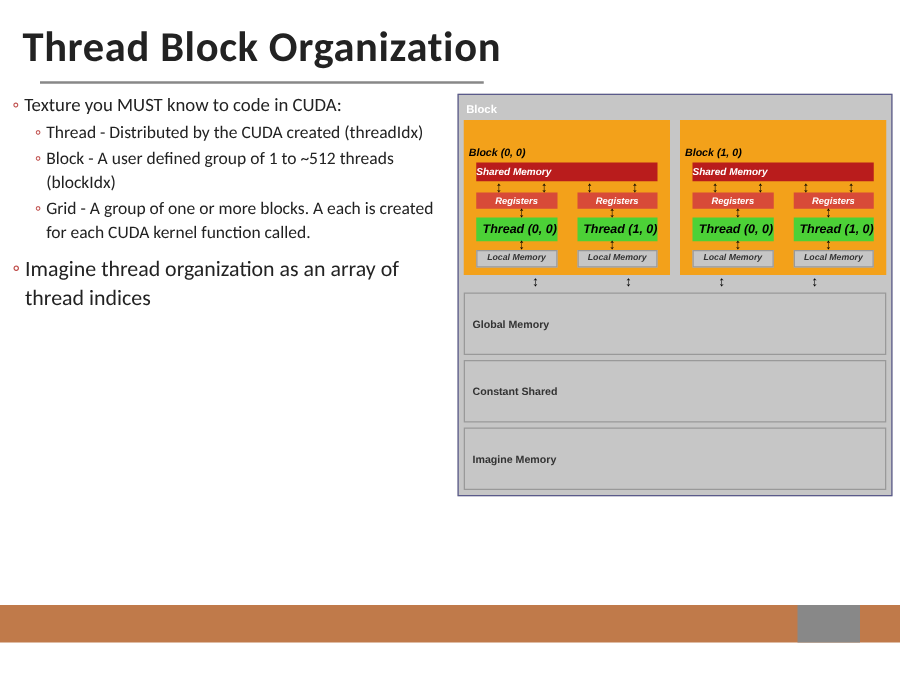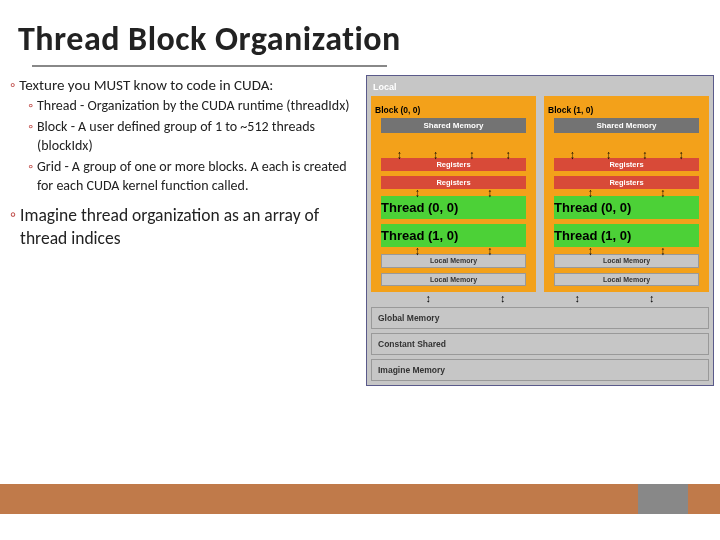--- a/index.html
+++ b/index.html
@@ -27,46 +27,46 @@
   .imagine .b-mark { font-size: 17px; }
   .right { flex: 1; }
   .diagram {
     border: 1.5px solid #5a5a8a; background: #c6c6c6;
     padding: 4px; font-family: Arial, sans-serif;
     font-size: 8.5px; font-weight: bold; color: #fff;
   }
   .grid-label { color: #fff; margin: 2px 0 4px 2px; font-size: 9px; }
   .blocks-row { display: flex; gap: 8px; }
   .block {
-    flex: 1; background: #f3a11a; padding: 9px 4px 6px 4px;
+    flex: 1; background: #f3a11a; padding: 21px 4px 6px 4px; font-style: italic;
   }
   .block-label { color: #000; font-size: 8.5px; margin-bottom: 3px; }
   .shared {
-    background: #737373; color: #fff; text-align: center;
-    padding: 3px 0; margin: 0 6px 18px 6px; font-size: 8px;
+    background: #b91c1c; color: #fff; 
+    padding: 3px 0; margin: 0 6px 2px 6px; font-size: 8px;
   }
   .arrow-row { display: flex; justify-content: space-around; color: #000; font-size: 10px; line-height: 0.7; margin: 0 6px; }
   .arrow-row span { transform: scaleY(1.2); }
-  .reg-row, .thread-row, .lmem-row { display: flex; gap: 5px; margin: 0 6px; flex-direction: column; }
+  .reg-row, .thread-row, .lmem-row { display: flex; gap: 16px; margin: 0 6px; }
   .reg {
     flex: 1; background: #d84a38; color: #fff; text-align: center;
     padding: 2px 0; font-size: 7.5px;
   }
   .thread {
-    flex: 1; background: #4cd137; color: #000; text-align: left;
-    padding: 4px 0; font-size: 13px; font-weight: bold;
+    flex: 1; background: #4cd137; color: #000; text-align: right;
+    padding: 4px 0; font-size: 10px; font-weight: bold;
   }
   .lmem {
     flex: 1; background: #c6c6c6; border: 1px solid #999;
     color: #333; text-align: center; padding: 2px 0; font-size: 7px; line-height: 1.1;
   }
   .global-arrows { display: flex; justify-content: space-around; color: #000; font-size: 11px; line-height: 0.8; margin: 2px 20px; }
   .mem-bar {
     background: #c6c6c6; border: 1px solid #999; color: #333;
-    padding: 5px 6px; margin-top: 4px; font-size: 8.5px; font-weight: bold;
+    padding: 19px 6px; margin-top: 4px; font-size: 8.5px; font-weight: bold;
   }
   .footer-bar {
     position: absolute; bottom: 26px; left: 0; right: 0;
     height: 30px; background: #c07a4a;
   }
   .footer-accent {
     position: absolute; bottom: 26px; right: 32px;
     width: 50px; height: 30px; background: #888888;
   }
 </style>
@@ -77,39 +77,39 @@
 <div class="underline"></div>
 
 <div class="content">
   <div class="left">
     <div class="bullet-row">
       <div class="b-mark">◦</div>
       <div class="b-text">Texture you MUST know to code in CUDA:</div>
     </div>
     <div class="bullet-row sub">
       <div class="b-mark">◦</div>
-      <div class="b-text">Thread - Organization by the CUDA runtime (threadIdx)</div>
+      <div class="b-text">Thread - Distributed by the CUDA created (threadIdx)</div>
     </div>
     <div class="bullet-row sub">
       <div class="b-mark">◦</div>
       <div class="b-text">Block - A user defined group of 1 to ~512 threads (blockIdx)</div>
     </div>
     <div class="bullet-row sub">
       <div class="b-mark">◦</div>
       <div class="b-text">Grid - A group of one or more blocks. A each is created for each CUDA kernel function called.</div>
     </div>
     <div class="bullet-row imagine">
       <div class="b-mark">◦</div>
       <div class="b-text">Imagine thread organization as an array of thread indices</div>
     </div>
   </div>
 
   <div class="right">
     <div class="diagram">
-      <div class="grid-label">Local</div>
+      <div class="grid-label">Block</div>
       <div class="blocks-row">
         <div class="block">
           <div class="block-label">Block (0, 0)</div>
           <div class="shared">Shared Memory</div>
           <div class="arrow-row">
               <span>↕</span>
               <span>↕</span>
               <span>↕</span>
               <span>↕</span>
             </div>

